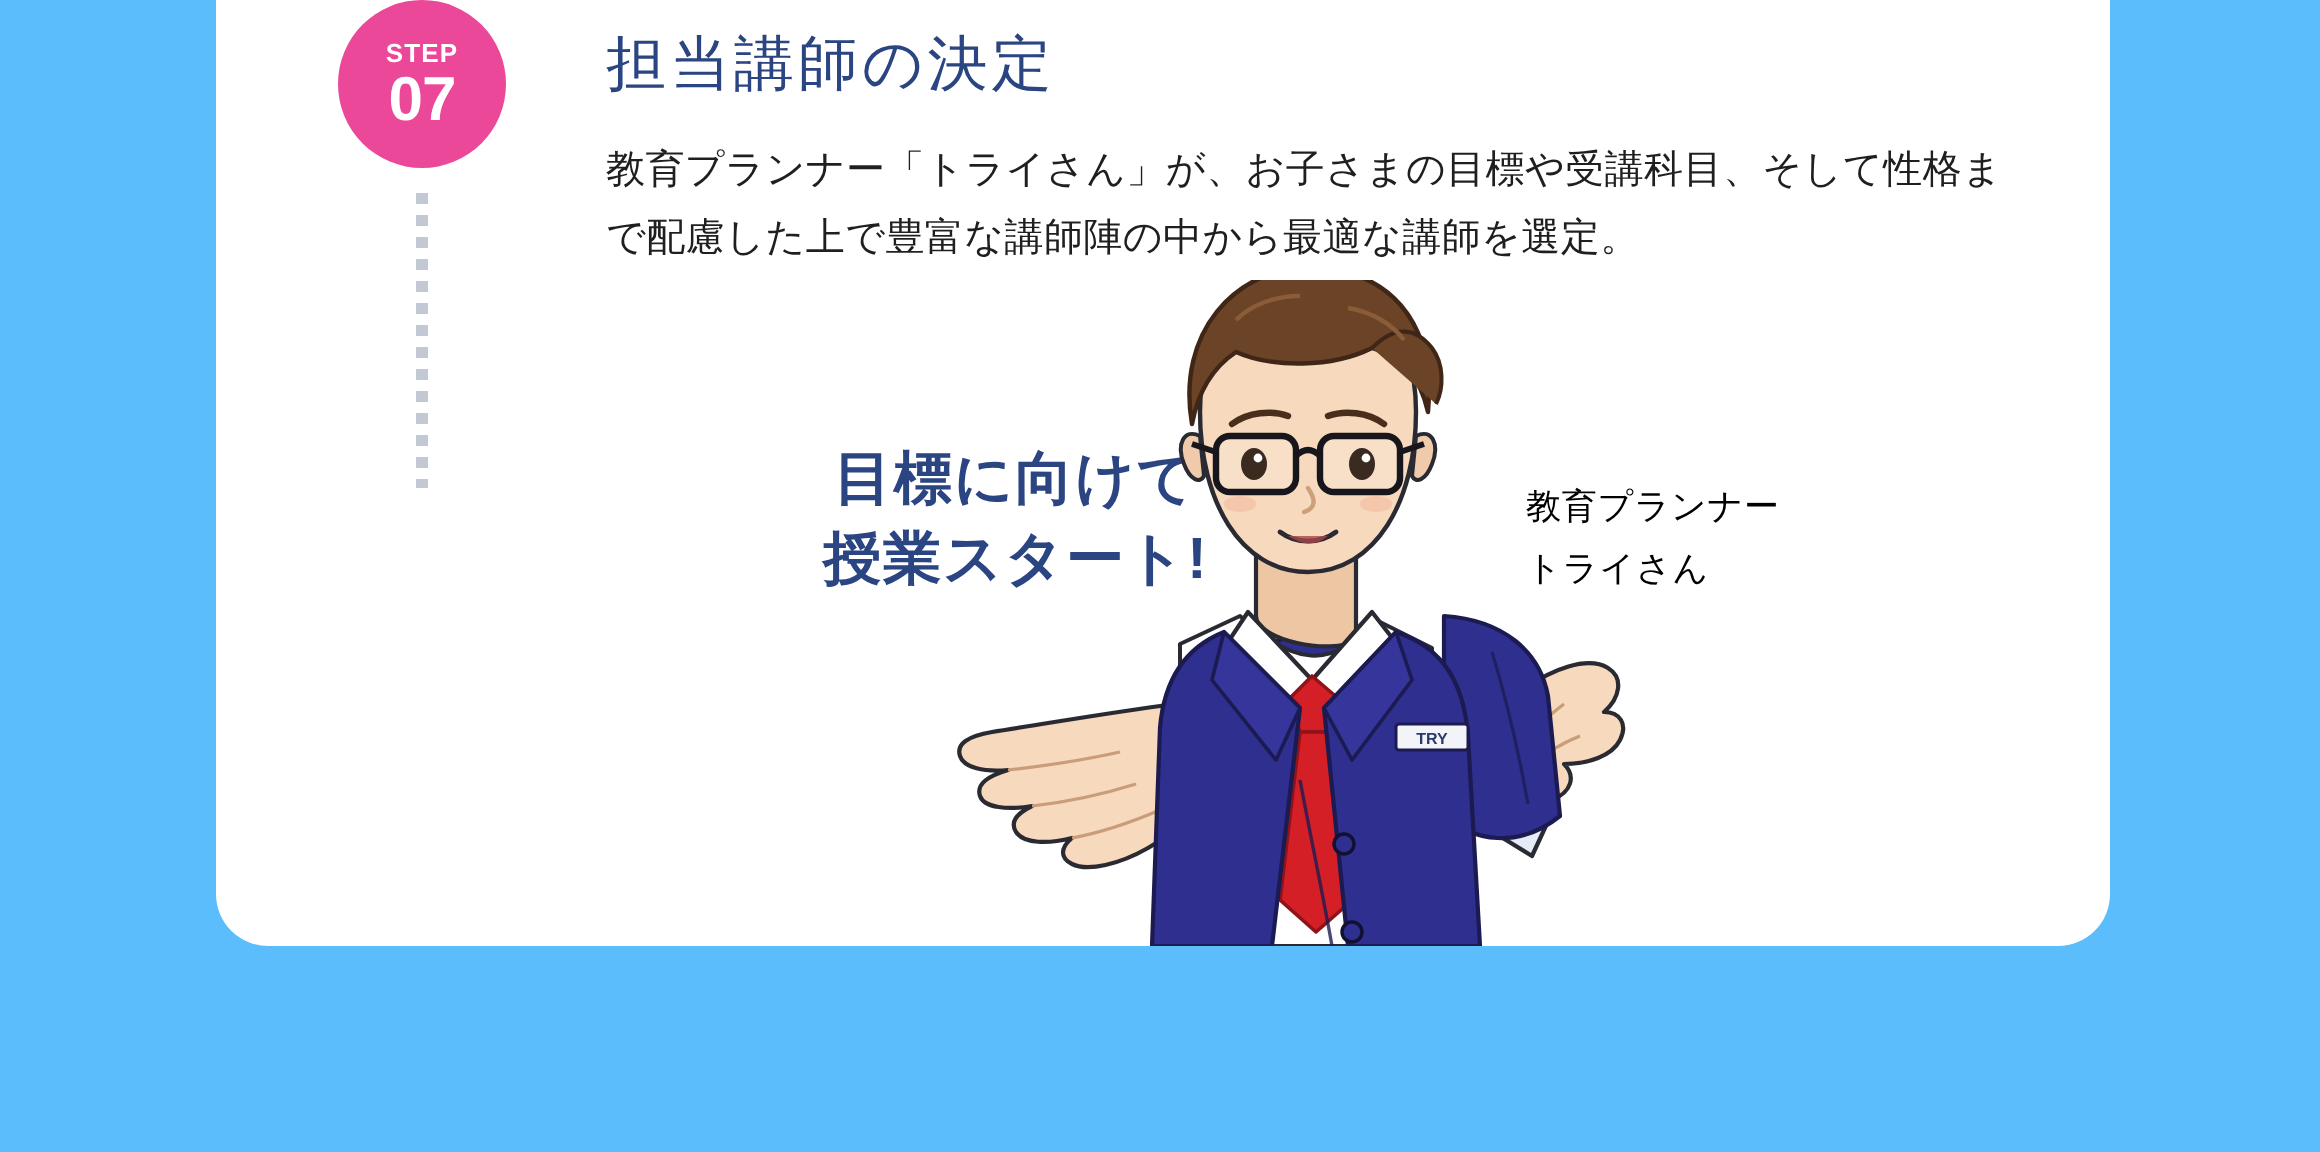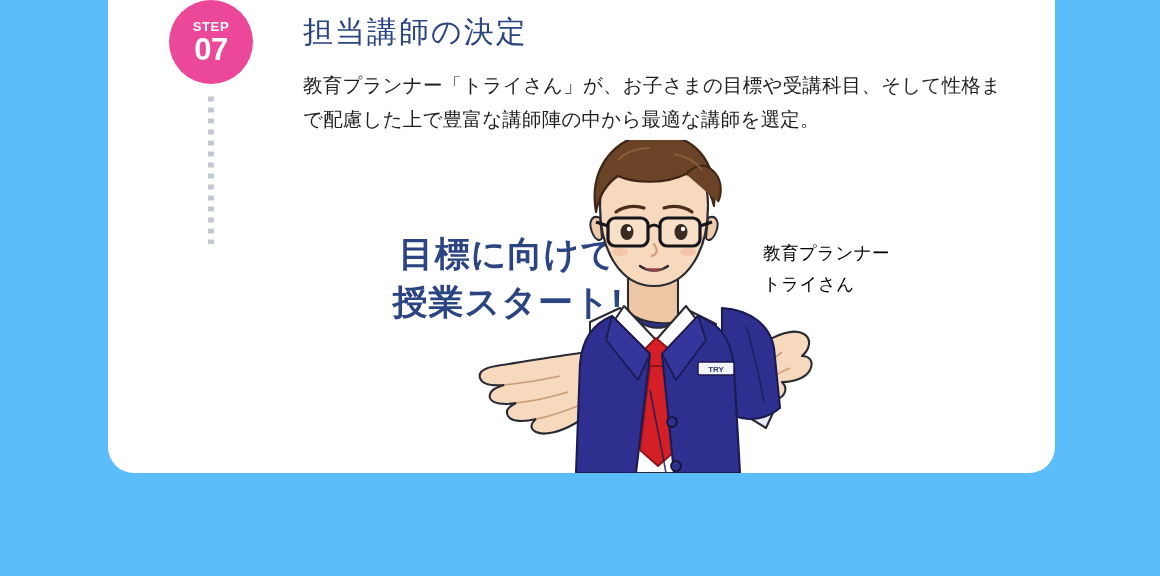--- a/index.html
+++ b/index.html
@@ -105,24 +105,24 @@
     color:#1f1f1f;
     font-size:19.5px;
     line-height:1.72;
     letter-spacing:.2px;
     font-family:Liberation Serif, serif;
   }
 
   
   #catch {
     position:absolute;
-    left:275px; top:270px;
+    left:275px; top:260px;
     width:250px;
     color:#2a4582;
-    font-size:35px;
+    font-size:29px;
     font-weight:bold;
     line-height:1.38;
     letter-spacing:1px;
     text-align:center;
   }
 
   
   #caption {
     position:absolute;
     left:655px; top:278px;

